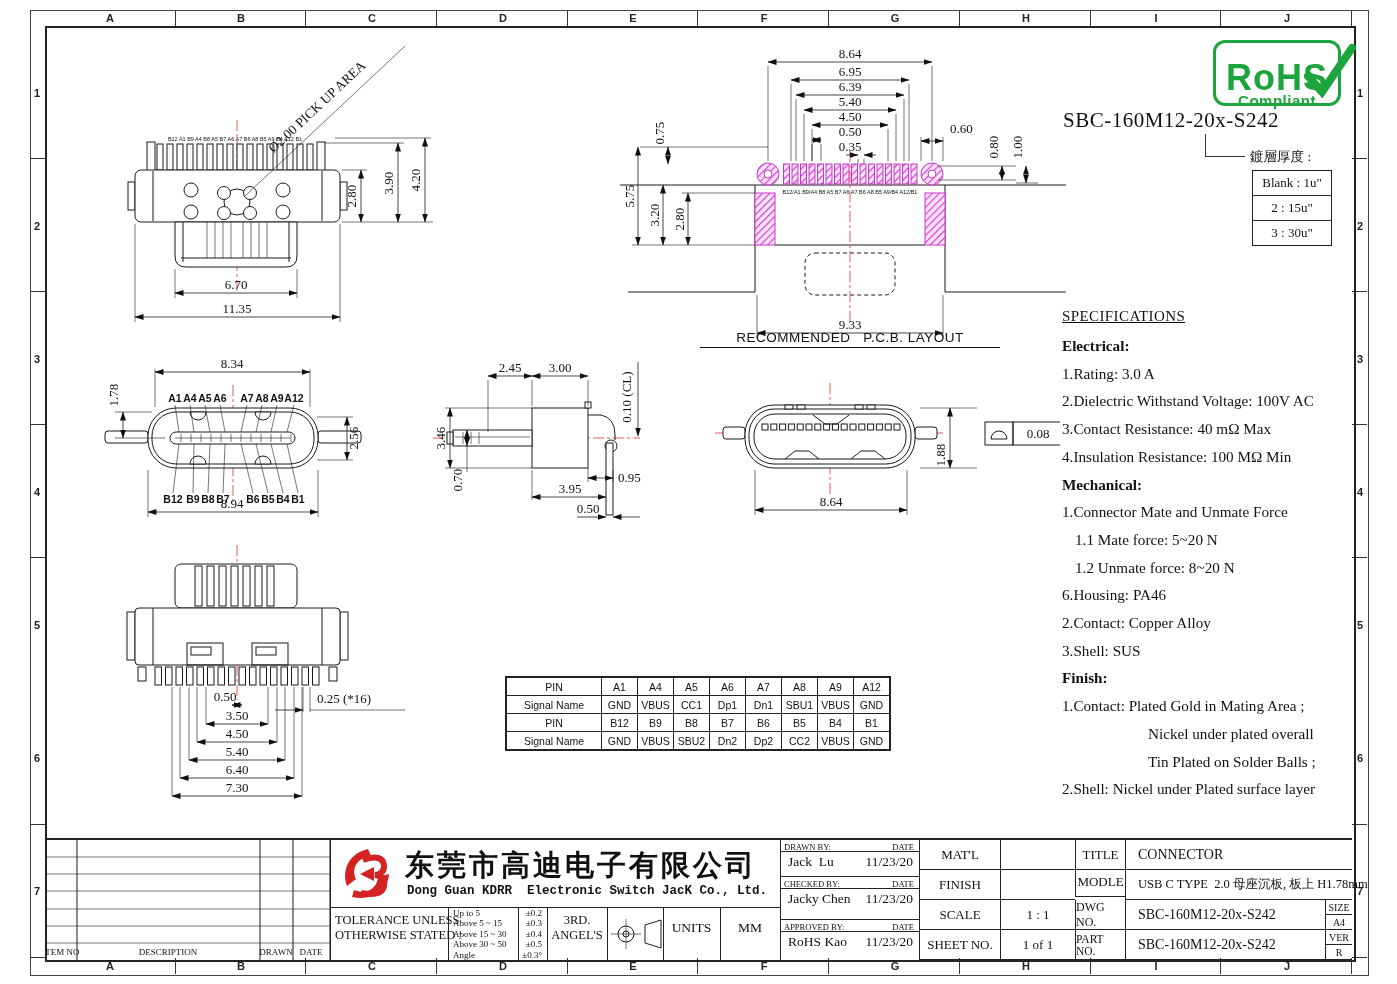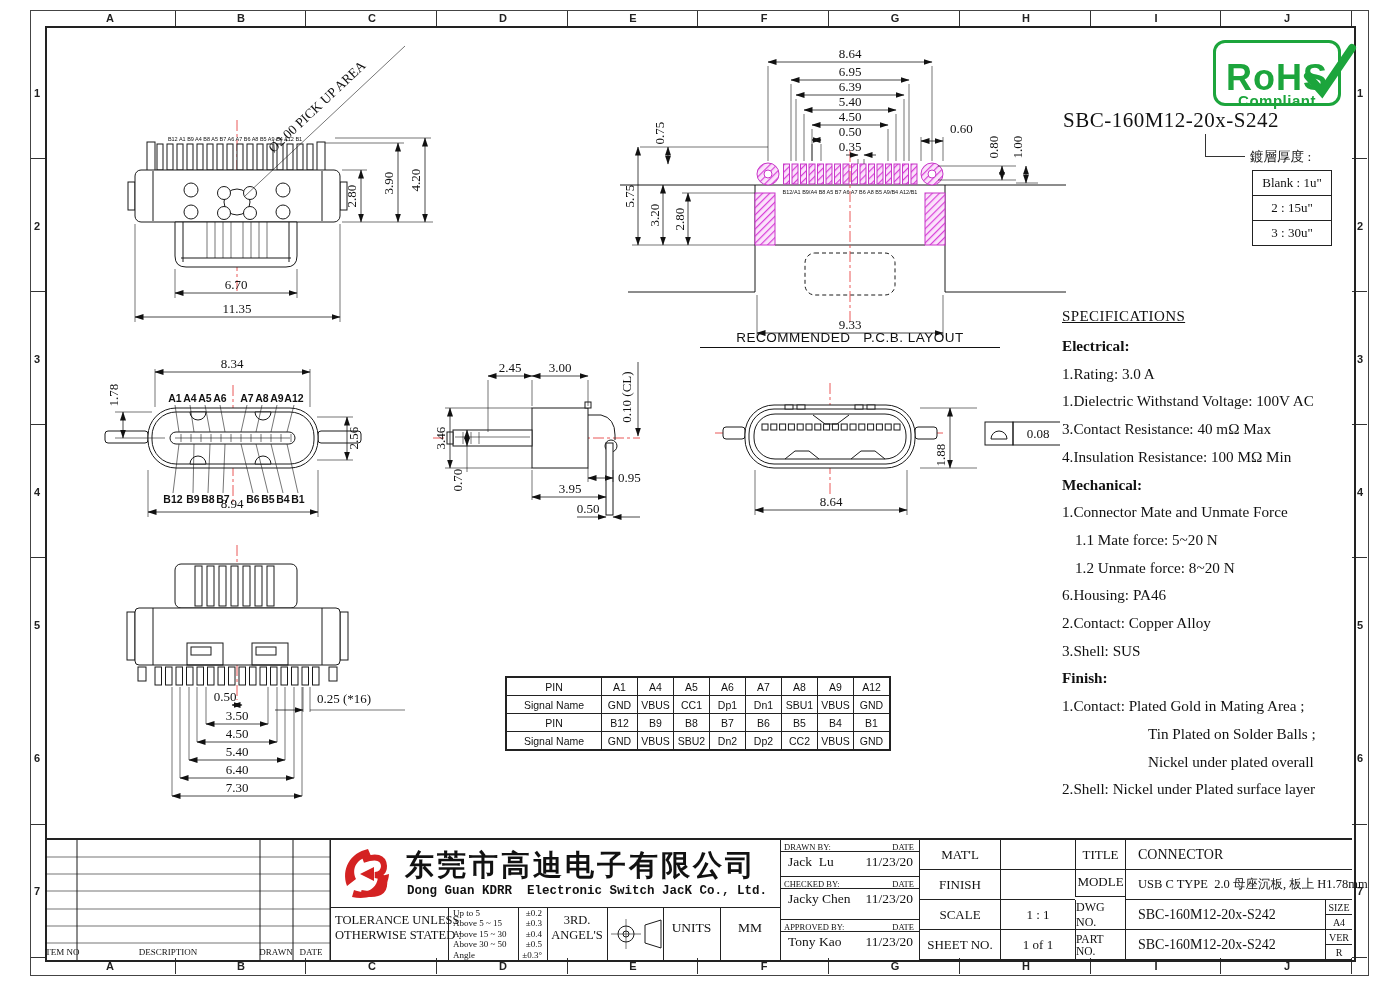--- a/index.html
+++ b/index.html
@@ -574,34 +574,34 @@
   <div class="plate-table">
     <div class="plate-row">Blank : 1u"</div>
     <div class="plate-row">2 : 15u"</div>
     <div class="plate-row">3 : 30u"</div>
   </div>
 
   <div class="specs">
     <div class="spec-title">SPECIFICATIONS</div>
     <div class="spec-line spec-h">Electrical:</div>
     <div class="spec-line">1.Rating: 3.0 A</div>
-    <div class="spec-line">1.Dielectric Withstand Voltage: 100V AC</div>
+    <div class="spec-line">2.Dielectric Withstand Voltage: 100V AC</div>
     <div class="spec-line">3.Contact Resistance: 40 mΩ Max</div>
     <div class="spec-line">4.Insulation Resistance: 100 MΩ Min</div>
     <div class="spec-line spec-h">Mechanical:</div>
     <div class="spec-line">1.Connector Mate and Unmate Force</div>
     <div class="spec-line ind1">1.1 Mate force: 5~20 N</div>
     <div class="spec-line ind1">1.2 Unmate force: 8~20 N</div>
     <div class="spec-line">6.Housing: PA46</div>
     <div class="spec-line">2.Contact: Copper Alloy</div>
     <div class="spec-line">3.Shell: SUS</div>
     <div class="spec-line spec-h">Finish:</div>
     <div class="spec-line">1.Contact: Plated Gold in Mating Area ;</div>
+    <div class="spec-line ind2">Nickel under plated overall</div>
     <div class="spec-line ind2">Tin Plated on Solder Balls ;</div>
-    <div class="spec-line ind2">Nickel under plated overall</div>
     <div class="spec-line">2.Shell: Nickel under Plated surface layer</div>
   </div>
 
   <table class="pin-table">
     <tbody>
         <tr>
       <td class="first">PIN</td>
       <td>A1</td>
       <td>A4</td>
       <td>A5</td>
@@ -745,21 +745,21 @@
         <span>11/23/20</span>
       </div>
     </div>
     <div class="hline" style="left:735px;top:79px;width:139px"></div>
     <div class="tbc" style="left:735px;top:80px;width:139px;height:40px">
       <div class="so-label">
         <span>APPROVED BY:</span>
         <span>DATE</span>
       </div>
       <div class="so-val">
-        <span>Tony Kao</span>
+        <span>RoHS Kao</span>
         <span>11/23/20</span>
       </div>
     </div>
 
     <div class="fcell" style="left:874px;top:0;width:81px;height:30px">MAT'L</div>
     <div class="fcell" style="left:955px;top:0;width:75px;height:30px"></div>
     <div class="fcell" style="left:874px;top:30px;width:81px;height:30px">FINISH</div>
     <div class="fcell" style="left:955px;top:30px;width:75px;height:30px"></div>
     <div class="fcell" style="left:874px;top:60px;width:81px;height:30px">SCALE</div>
     <div class="fcell" style="left:955px;top:60px;width:75px;height:30px">1 : 1</div>

